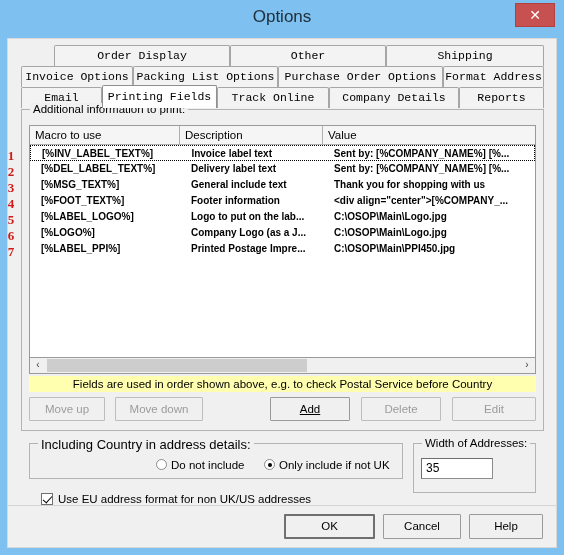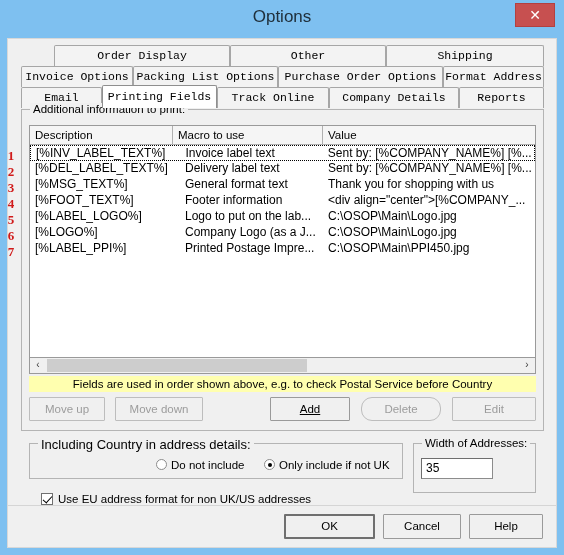--- a/index.html
+++ b/index.html
@@ -176,25 +176,26 @@
     display: flex;
     cursor: pointer;
     box-sizing: border-box;
   }
   .list-row.focused {
     border: 1px dotted #000000;
   }
   .cell {
     height: 16px;
     line-height: 15px;
-    padding-left: 5px;
-    font-size: 12px;
+    padding-left: 11px;
+    font-size: 10px;
     box-sizing: border-box;
     overflow: hidden;
     white-space: nowrap;
+    font-weight: bold;
   }
   .cell.c1 { width: 150px; }
   .cell.c2 { width: 143px; }
   .cell.c3 { width: 212px; }
 
   
   #h-scrollbar {
     position: absolute;
     left: 21px; top: 319px;
     width: 507px; height: 16px;
@@ -252,21 +253,21 @@
   }
   .btn.disabled {
     color: #9c9c9c;
     border-color: #bdbdbd;
     background: #f0f0f0;
     cursor: default;
   }
   #btn-move-up    { left: 21px;  top: 358px; width: 76px; }
   #btn-move-down  { left: 107px; top: 358px; width: 88px; }
   #btn-add        { left: 262px; top: 358px; width: 80px; }
-  #btn-delete     { left: 353px; top: 358px; width: 80px; border-radius: 11px; }
+  #btn-delete     { left: 353px; top: 358px; width: 80px; }
   #btn-edit       { left: 444px; top: 358px; width: 84px; }
 
   .u { text-decoration: underline; }
 
   
   #group-country {
     position: absolute;
     left: 21px; top: 404px;
     width: 374px; height: 36px;
     border: 1px solid #b4b4b4;
@@ -443,38 +444,38 @@
         <div class="tab" style="left:308px; width:130px;">Company Details</div>
         <div class="tab" style="left:438px; width:85px;">Reports</div>
       </div>
     </div>
 
     <div id="group-additional"></div>
     <div id="group-additional-label">Additional information to print:</div>
 
     <div id="list-view">
       <div id="list-header">
+        <div class="col-header col-macro">Macro to use</div>
         <div class="col-header col-desc">Description</div>
-        <div class="col-header col-macro">Macro to use</div>
         <div class="col-header col-value">Value</div>
       </div>
       <div id="list-body">
         <div class="list-row focused">
           <div class="cell c1">[%INV_LABEL_TEXT%]</div>
           <div class="cell c2">Invoice label text</div>
           <div class="cell c3">Sent by: [%COMPANY_NAME%] [%...</div>
         </div>
         <div class="list-row">
           <div class="cell c1">[%DEL_LABEL_TEXT%]</div>
           <div class="cell c2">Delivery label text</div>
           <div class="cell c3">Sent by: [%COMPANY_NAME%] [%...</div>
         </div>
         <div class="list-row">
           <div class="cell c1">[%MSG_TEXT%]</div>
-          <div class="cell c2">General format text</div>
+          <div class="cell c2">General include text</div>
           <div class="cell c3">Thank you for shopping with us</div>
         </div>
         <div class="list-row">
           <div class="cell c1">[%FOOT_TEXT%]</div>
           <div class="cell c2">Footer information</div>
           <div class="cell c3">&lt;div align="center"&gt;[%COMPANY_...</div>
         </div>
         <div class="list-row">
           <div class="cell c1">[%LABEL_LOGO%]</div>
           <div class="cell c2">Logo to put on the lab...</div>

